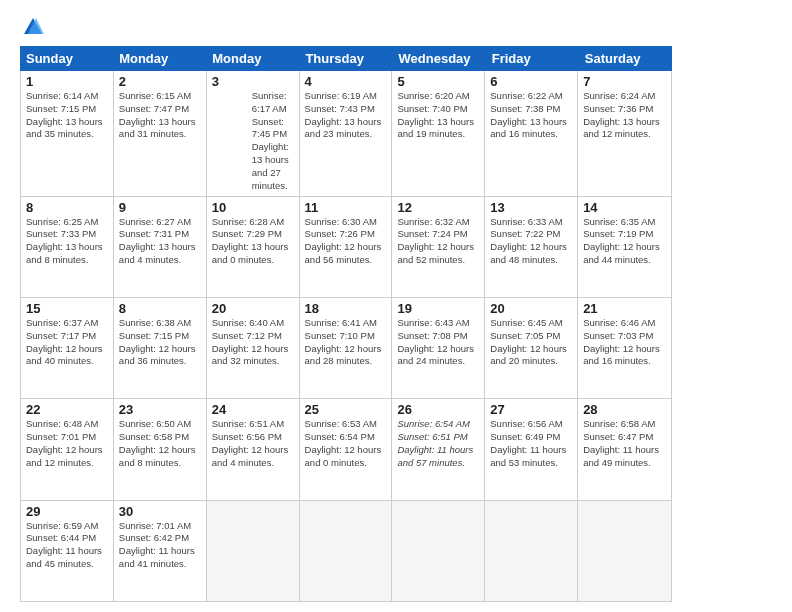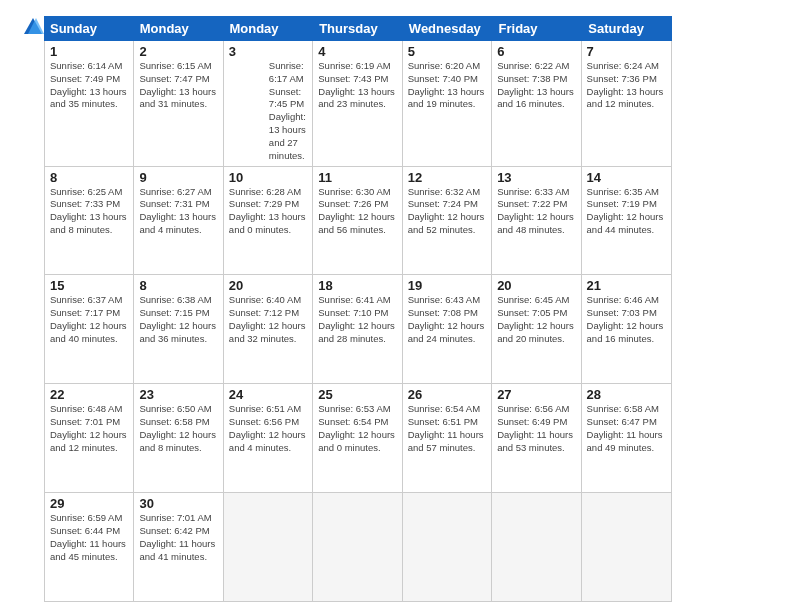--- a/index.html
+++ b/index.html
@@ -8,21 +8,21 @@
       background: #fff;
       width: 792px;
       height: 612px;
       overflow: hidden;
     }
     .page {
       width: 692px;
       height: 612px;
       padding: 16px 20px 10px 20px;
       display: flex;
-      flex-direction: row;
+      flex-direction: column;
     }
     .header {
       display: flex;
       justify-content: space-between;
       align-items: flex-start;
       margin-bottom: 8px;
     }
     .logo {
       display: flex;
       flex-direction: column;
@@ -149,21 +149,21 @@
         <div class="cal-header-cell">Thursday</div>
         <div class="cal-header-cell">Wednesday</div>
         <div class="cal-header-cell">Friday</div>
         <div class="cal-header-cell">Saturday</div>
       </div>
     <div class="cal-body">
     <div class="cal-row">
           <div class="cal-cell">
             <span class="day-num">1</span>
             <div class="day-info" style="white-space: pre-line;">Sunrise: 6:14 AM
-Sunset: 7:49 PM
+Sunset: 7:15 PM
 Daylight: 13 hours
 and 35 minutes.</div>
           </div>
           <div class="cal-cell">
             <span class="day-num">2</span>
             <div class="day-info" style="white-space: pre-line;">Sunrise: 6:15 AM
 Sunset: 7:47 PM
 Daylight: 13 hours
 and 31 minutes.</div>
           </div>
@@ -329,21 +329,21 @@
           </div>
           <div class="cal-cell">
             <span class="day-num">25</span>
             <div class="day-info" style="white-space: pre-line;">Sunrise: 6:53 AM
 Sunset: 6:54 PM
 Daylight: 12 hours
 and 0 minutes.</div>
           </div>
           <div class="cal-cell">
             <span class="day-num">26</span>
-            <div class="day-info" style="white-space: pre-line;">Sunrise: 6:54 AM
+            <div class="day-info" style="white-space: pre-line; font-style: italic;">Sunrise: 6:54 AM
 Sunset: 6:51 PM
 Daylight: 11 hours
 and 57 minutes.</div>
           </div>
           <div class="cal-cell">
             <span class="day-num">27</span>
             <div class="day-info" style="white-space: pre-line;">Sunrise: 6:56 AM
 Sunset: 6:49 PM
 Daylight: 11 hours
 and 53 minutes.</div>

